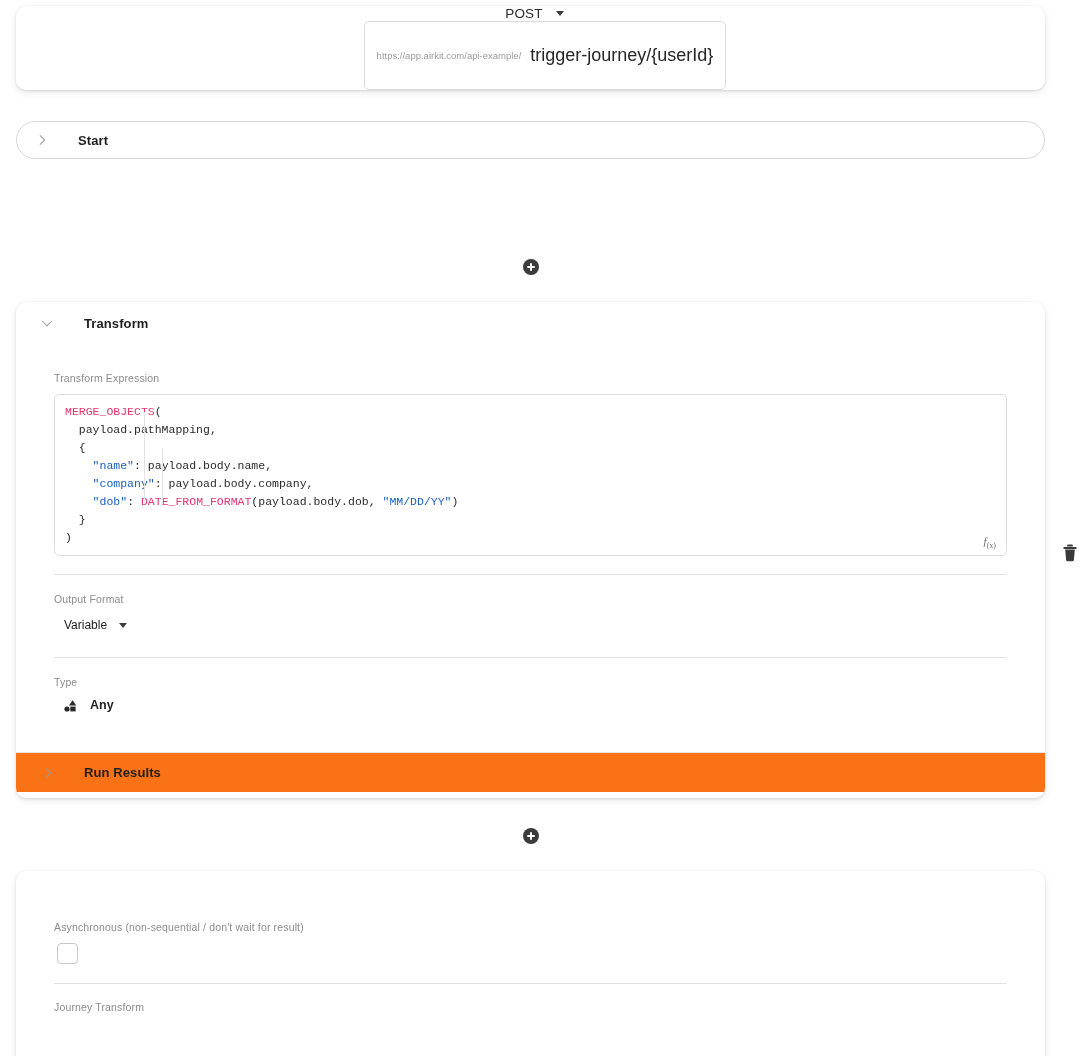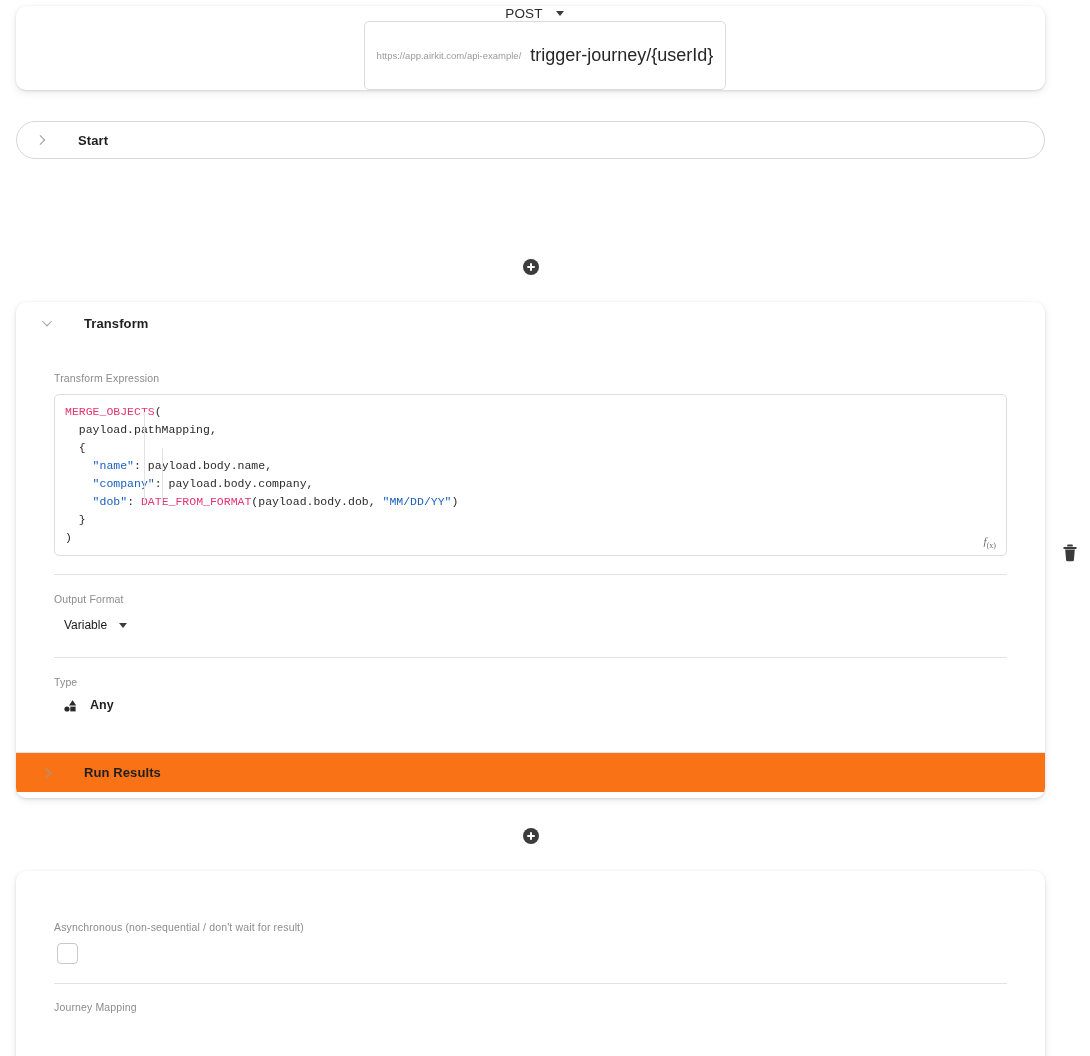--- a/index.html
+++ b/index.html
@@ -422,18 +422,18 @@
   <div class="plus-btn" id="plus-2"></div>
 
   <div class="card" id="journey-card">
 
     <div class="journey-body">
       <div class="field-label" style="margin-top:40px;">Asynchronous (non-sequential / don't wait for result)</div>
       <div class="checkbox-sq"></div>
 
       <div class="divider" style="margin-top:19px;"></div>
 
-      <div class="field-label" style="margin-top:17px;">Journey Mapping</div>
+      <div class="field-label" style="margin-top:17px;">Journey Transform</div>
 
     </div>
   </div>
 
 </div>
 
 </body></html>

